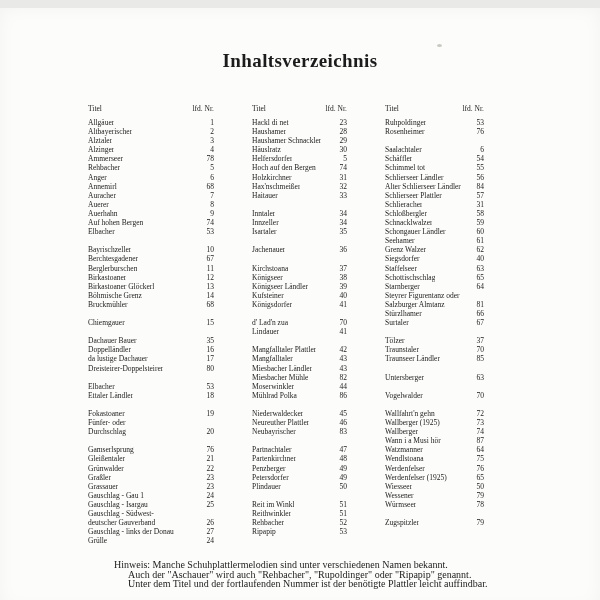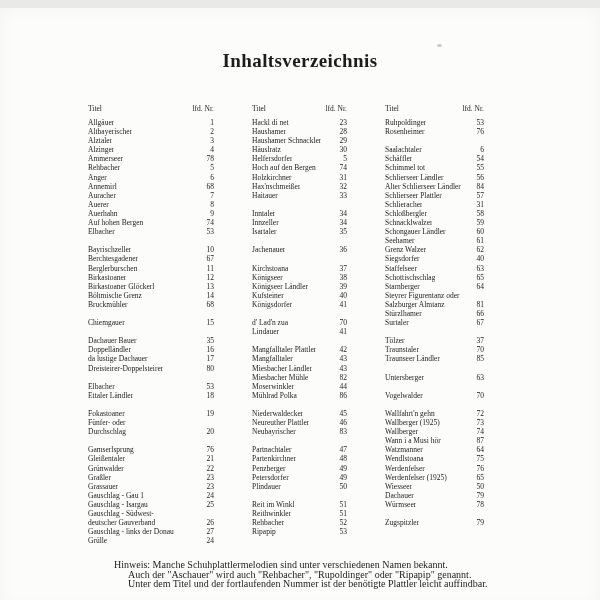--- a/index.html
+++ b/index.html
@@ -605,21 +605,21 @@
           </div>
           <div class="row">
             <span class="t">Werdenfelser (1925)</span>
             <span class="n">65</span>
           </div>
           <div class="row">
             <span class="t">Wiesseer</span>
             <span class="n">50</span>
           </div>
           <div class="row">
-            <span class="t">Dachauer</span>
+            <span class="t">Wessener</span>
             <span class="n">79</span>
           </div>
           <div class="row">
             <span class="t">Würmseer</span>
             <span class="n">78</span>
           </div>
           <div class="row">
             <span class="t"></span>
             <span class="n"></span>
           </div>

